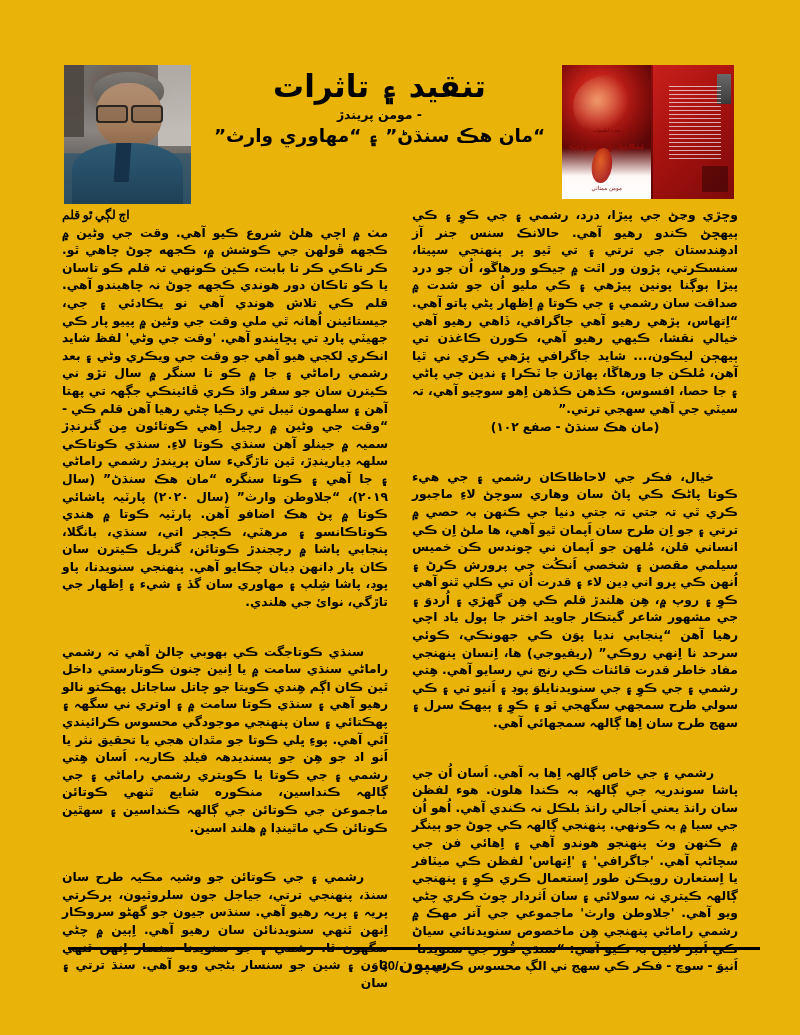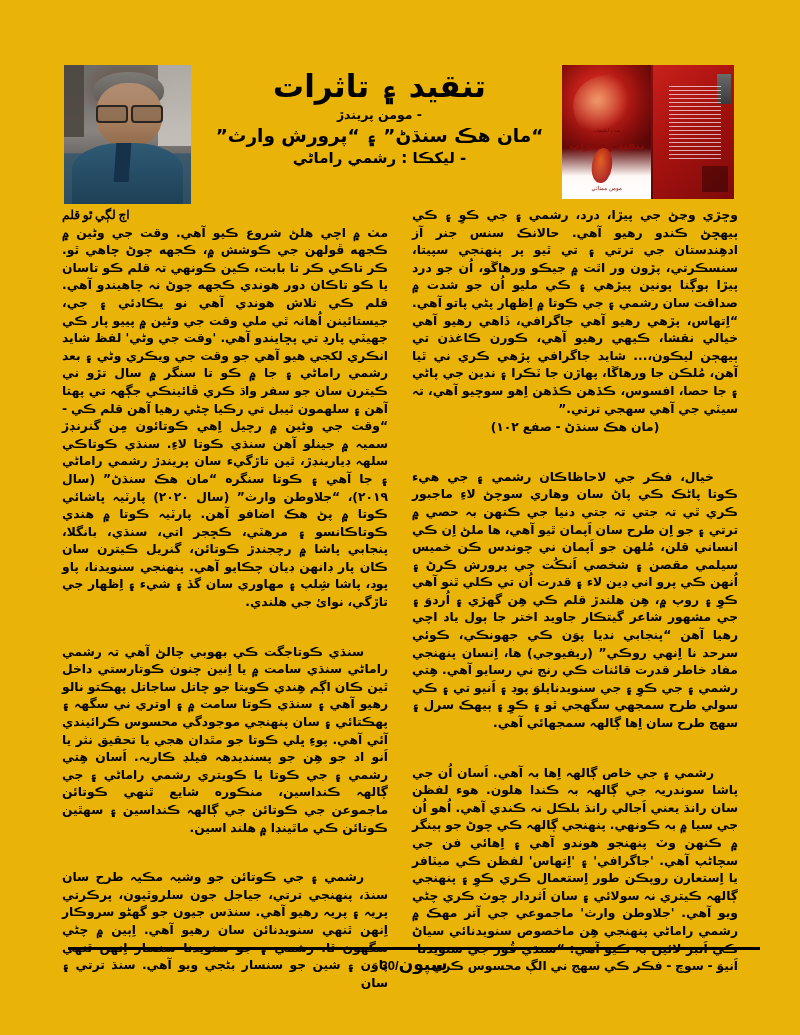--- a/index.html
+++ b/index.html
@@ -338,22 +338,21 @@
       <div class="ap-hair"></div>
       <div class="ap-face"></div>
       <div class="ap-glass"></div>
       <div class="ap-shirt"></div>
       <div class="ap-collar"></div>
     </div>
 
     <div class="title-block">
       <h1 class="doc-title">تنقيد ۽ تاثرات</h1>
       <div class="doc-byline">- مومن پريندڙ</div>
-      <div class="doc-subtitle">“مان هڪ سنڌڻ” ۽ “پرورش وارث”</div>
-      <div class="doc-writer">- ليکڪا : رشمي راماڻي</div>
+      <div class="doc-subtitle">“مان هڪ سنڌڻ” ۽ “مهاوري وارث”</div>
     </div>
 
     <div class="book-cover">
       <div class="bc-back">
         <div class="bc-back-photo"></div>
         <div class="bc-back-text"></div>
         <div class="bc-back-box"></div>
       </div>
       <div class="bc-spine"></div>
       <div class="bc-front">

